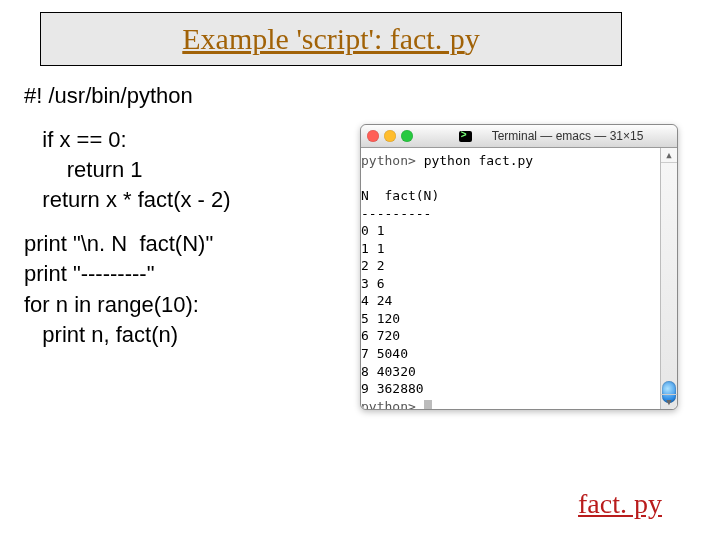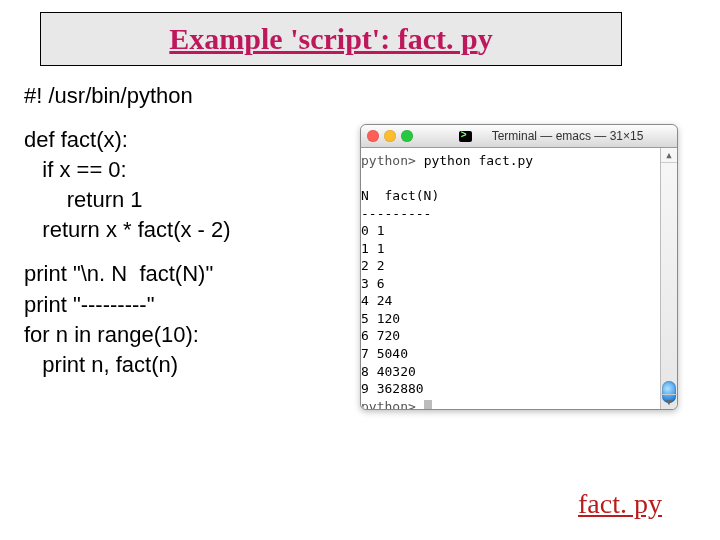--- a/index.html
+++ b/index.html
@@ -1,18 +1,18 @@
 <!DOCTYPE html>
 <html><head>
 <meta charset="utf-8">
 <style>
   html,body{margin:0;padding:0;width:720px;height:540px;background:#fff;font-family:Arial,Helvetica,sans-serif;color:#000;overflow:hidden}
   .slide{position:relative;width:720px;height:540px}
   .title-bar{position:absolute;left:40px;top:12px;width:580px;height:52px;background:#e8e8e8;border:1px solid #000;display:flex;align-items:center;justify-content:center}
-  .title-text{font-family:"Times New Roman",Times,serif;font-size:30px;color:#be185d;font-weight:bold}
+  .title-text{font-family:"Times New Roman",Times,serif;font-size:30px;color:#a16207;font-weight:normal}
   .title-text .ul{text-decoration:underline}
   .code-block{position:absolute;left:24px;top:84px;font-size:22px;line-height:1.05;font-family:Arial,Helvetica,sans-serif;color:#000}
   .code-block .row{white-space:pre;margin-bottom:7px}
   .code-block .gap{height:14px}
   .footer-link{position:absolute;right:58px;bottom:20px;font-family:"Times New Roman",Times,serif;font-size:28px;color:#b91c1c;text-decoration:underline}
   
   .term{position:absolute;left:360px;top:124px;width:316px;height:284px;background:#f4f4f4;border:1px solid #8a8a8a;border-radius:6px;box-shadow:0 2px 6px rgba(0,0,0,.25);font-family:Menlo,Monaco,Consolas,monospace;font-size:12px;display:flex;flex-direction:column}
   .term-titlebar{height:22px;background:linear-gradient(#fdfdfd,#d8d8d8);border-bottom:1px solid #9a9a9a;border-radius:6px 6px 0 0;display:flex;align-items:center;gap:5px;padding:0 6px}
   .tl-btn{width:12px;height:12px;border-radius:50%;box-shadow:inset 0 0 1px rgba(0,0,0,.4)}
   .tl-red{background:#ff5f57}
@@ -38,21 +38,20 @@
 
   <div class="title-bar">
     <div class="title-text">
       <span class="ul">Example 'script': fact. p</span><span>y</span>
     </div>
   </div>
 
   <div class="code-block">
     <div class="row">#! /usr/bin/python</div>
     <div class="gap"></div>
-    <div class="row">def fact(x):</div>
     <div class="row">   if x == 0:</div>
     <div class="row">       return 1</div>
     <div class="row">   return x * fact(x - 2)</div>
     <div class="gap"></div>
     <div class="row">print "\n. N  fact(N)"</div>
     <div class="row">print "---------"</div>
     <div class="row">for n in range(10):</div>
     <div class="row">   print n, fact(n)</div>
   </div>
 

